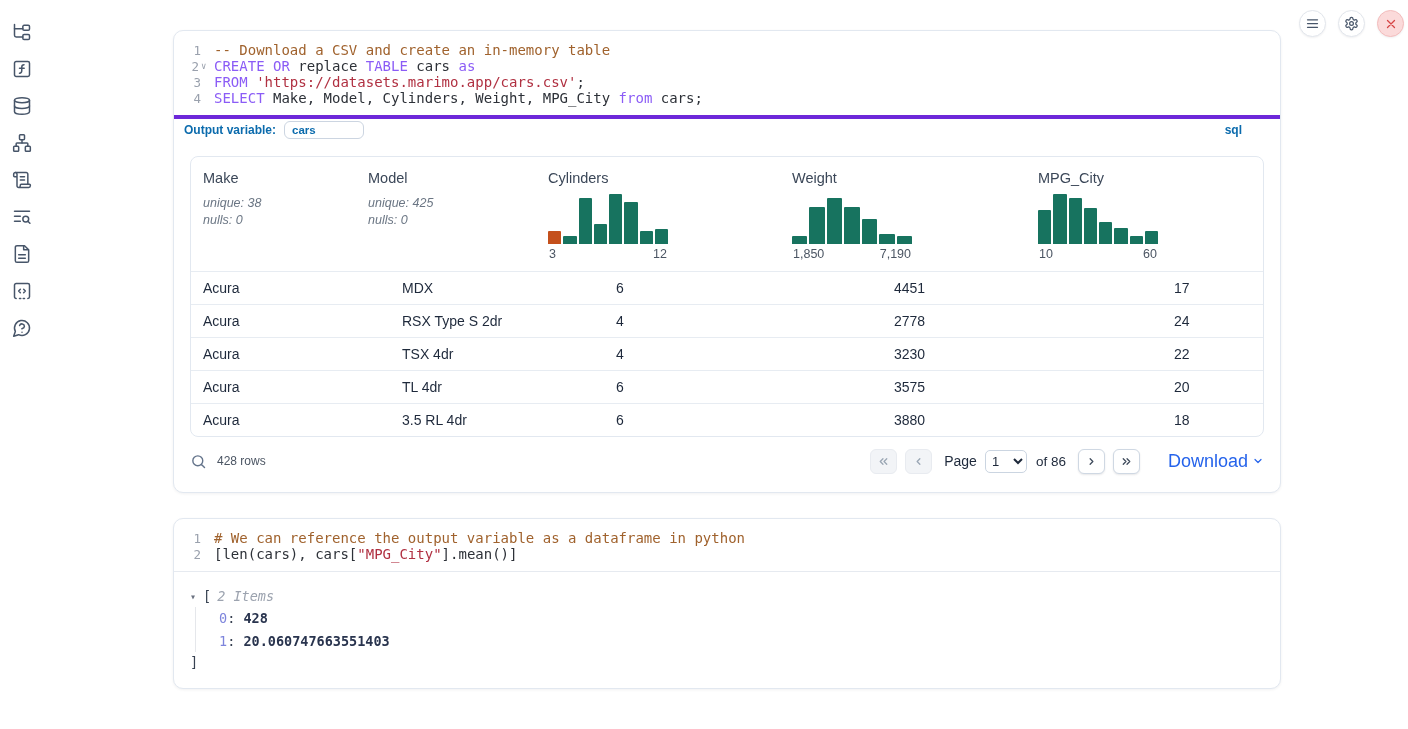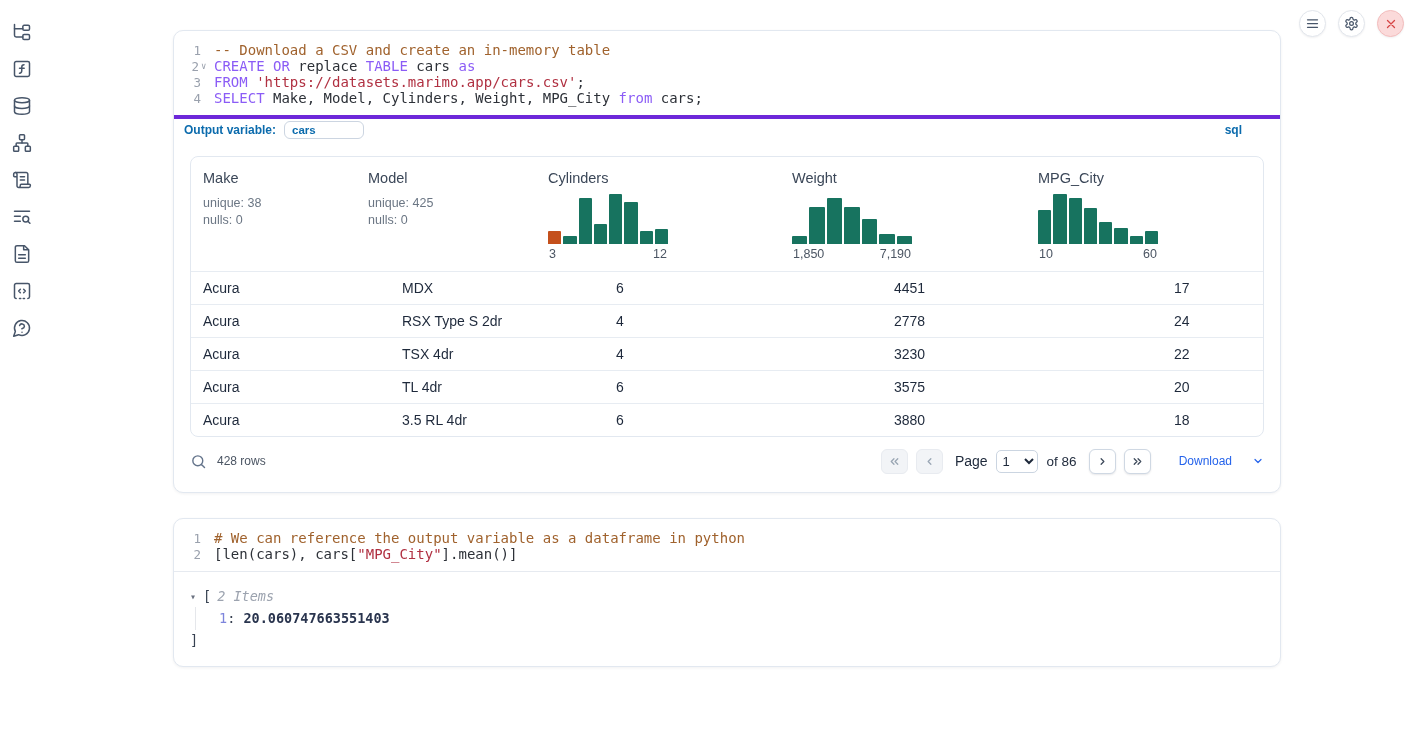--- a/index.html
+++ b/index.html
@@ -39,21 +39,21 @@
   .outvar-label { font-size:12px; font-weight:bold; color:#0b6bad; }
   .outvar-input { margin-left:8px; width:80px; height:18px; border:1px solid #ccd5e1; border-radius:6px;
                   font:bold 11.5px "Liberation Sans", sans-serif; color:#0b6bad; padding:0 7px; outline:none; }
   .lang-badge { margin-left:auto; font-size:12px; font-weight:bold; color:#0b6bad; padding-right:28px; cursor:pointer;text-align:center; }
 
   
   .table-panel { margin:15px 16px 0; border:1px solid #e2e8f0; border-radius:8px; overflow:hidden; }
   .tgrid { display:grid; grid-template-columns:165px 180px 244px 246px 1fr; }
   .th { padding:13px 12px 10px; }
   .th-title { font-size:14.5px; color:#3b4758; }
-  .th-stats { margin-top:9px; font-size:12.5px; line-height:16.5px; color:#6b7684; }
+  .th-stats { margin-top:9px; font-size:12.5px; line-height:16.5px; color:#6b7684;font-style:italic; }
   .hist { margin-top:6px; width:120px; }
   .hist-bars { display:flex; align-items:flex-end; gap:2px; height:52px; }
   .hist-bar { flex:1 1 0; background:#17735f; border-radius:1px 1px 0 0; }
   .hist-bar.hl { background:#c4501c; }
   .hist-axis { display:flex; justify-content:space-between; font-size:12.5px; color:#4b5563; margin-top:3px; padding:0 1px; }
   .trow { display:grid; grid-template-columns:165px 180px 244px 246px 1fr;
           border-top:1px solid #e7ecf2; height:33px; align-items:center; cursor:default;gap:34px; }
   .td { padding:0 12px; font-size:14px; color:#1e293b; }
 
   
@@ -62,22 +62,22 @@
   .pager { margin-left:auto; display:flex; align-items:center; }
   .pg-btn { width:27px; height:25px; border-radius:6px; display:flex; align-items:center; justify-content:center; }
   .pg-btn.dis { background:#f2f4f7; border:1px solid #e8ebf0; color:#9aa6b4; }
   .pg-btn.en  { background:#fff; border:1px solid #cfd8e3; box-shadow:0 1px 2px rgba(15,23,42,.1);
                 color:#3f4b5c; cursor:pointer; }
   .pg-btn + .pg-btn { margin-left:8px; }
   .pg-label { font-size:14px; color:#1e293b; margin:0 8px 0 12px; }
   .pg-of { font-size:13.5px; color:#1e293b; margin:0 12px 0 9px; }
   .pg-select { height:23px; min-width:42px; border:1px solid #cbd5e1; border-radius:5px;
                font-size:13px; color:#1e293b; background:#fff; padding:0 2px; }
-  .download { margin-left:28px; display:flex; align-items:center; gap:20px; color:#2563eb;
-              font-size:12px; cursor:pointer; }
+  .download { margin-left:28px; display:flex; align-items:center; gap:4px; color:#2563eb;
+              font-size:18px; cursor:pointer; }
 
   
   .py-output { border-top:1px solid #e6eaf0; padding:16px 16px 18px;
                font:13.5px "DejaVu Sans Mono", monospace; color:#374151; }
   .tree-head { display:flex; align-items:center; }
   .tree-chevron { font-size:10px; color:#6b7280; width:13px; cursor:pointer; }
   .bracket { color:#374151; }
   .items-label { color:#9ca3af; font-style:italic; margin-left:6px; }
   .tree-entries { margin:3px 0 2px 5px; border-left:1px solid #e5e7eb; padding-left:23px; }
   .tree-entry { line-height:22.5px; }
@@ -390,19 +390,20 @@
           <div class="code-text"><span class="tok-p">[len(cars), cars[</span><span class="tok-s">"MPG_City"</span><span class="tok-p">].mean()]</span></div>
         </div>
       </div>
     <div class="py-output">
       <div class="tree-head">
         <span class="tree-chevron">▾</span>
         <span class="bracket">[</span>
         <span class="items-label">2 Items</span>
       </div>
       <div class="tree-entries" id="tree-entries">
+          <div class="tree-entry"><span class="tree-key">0</span><span>: </span><span class="tree-val">428</span></div>
           <div class="tree-entry"><span class="tree-key">1</span><span>: </span><span class="tree-val">20.060747663551403</span></div>
         </div>
       <div class="bracket">]</div>
     </div>
   </section>
 
 </main>
 
 </body></html>

